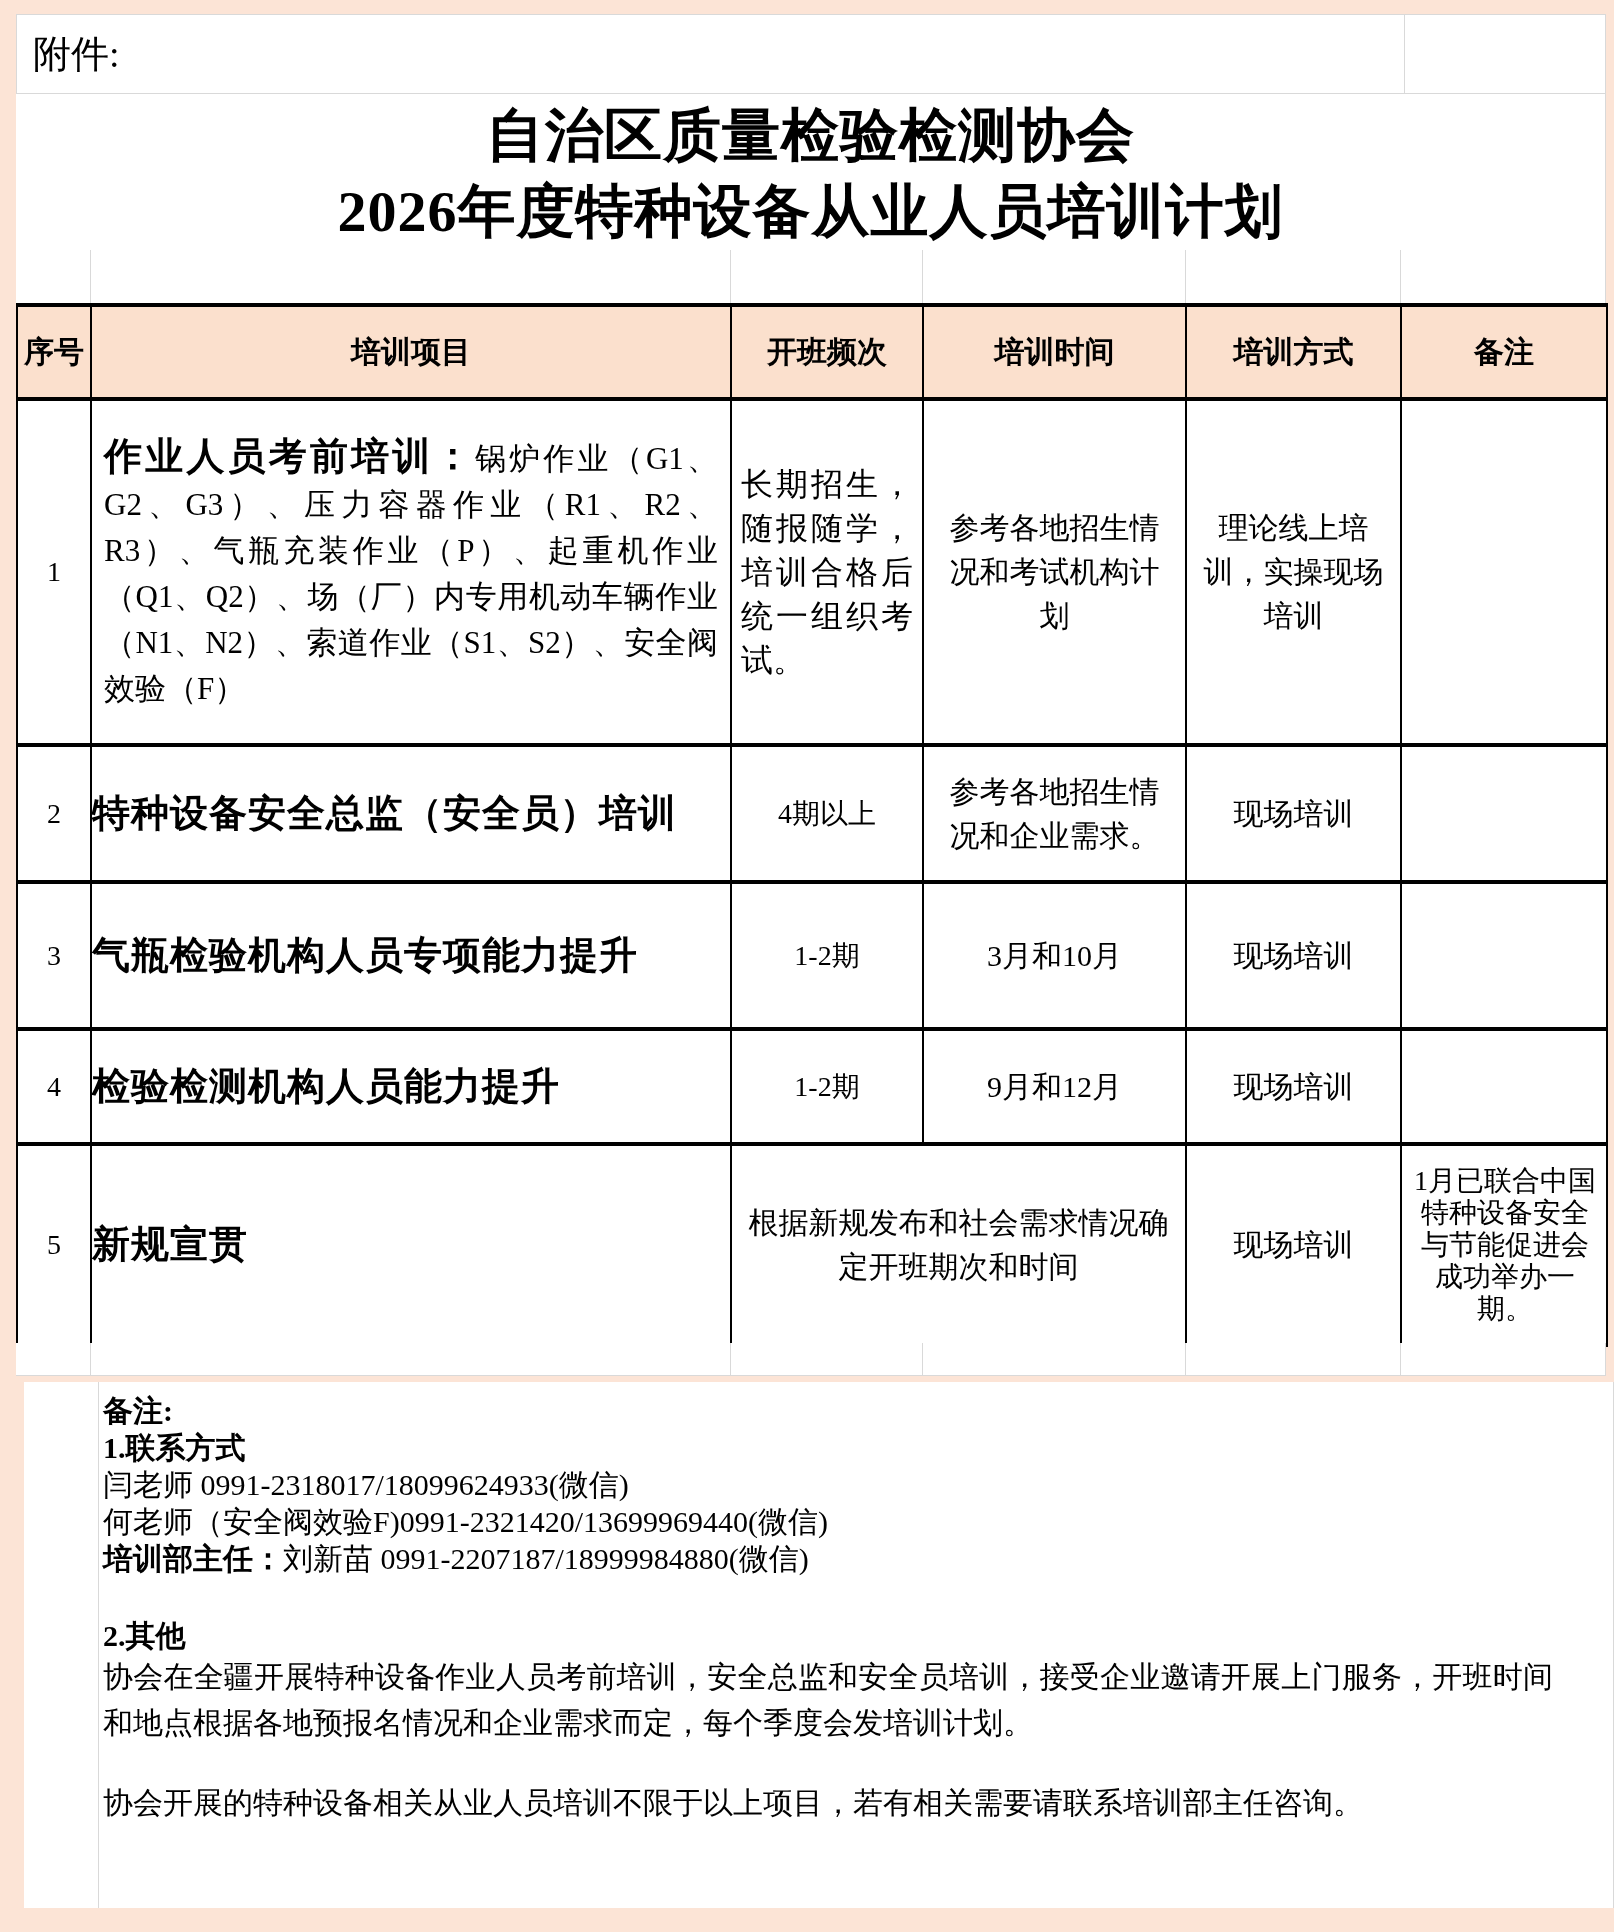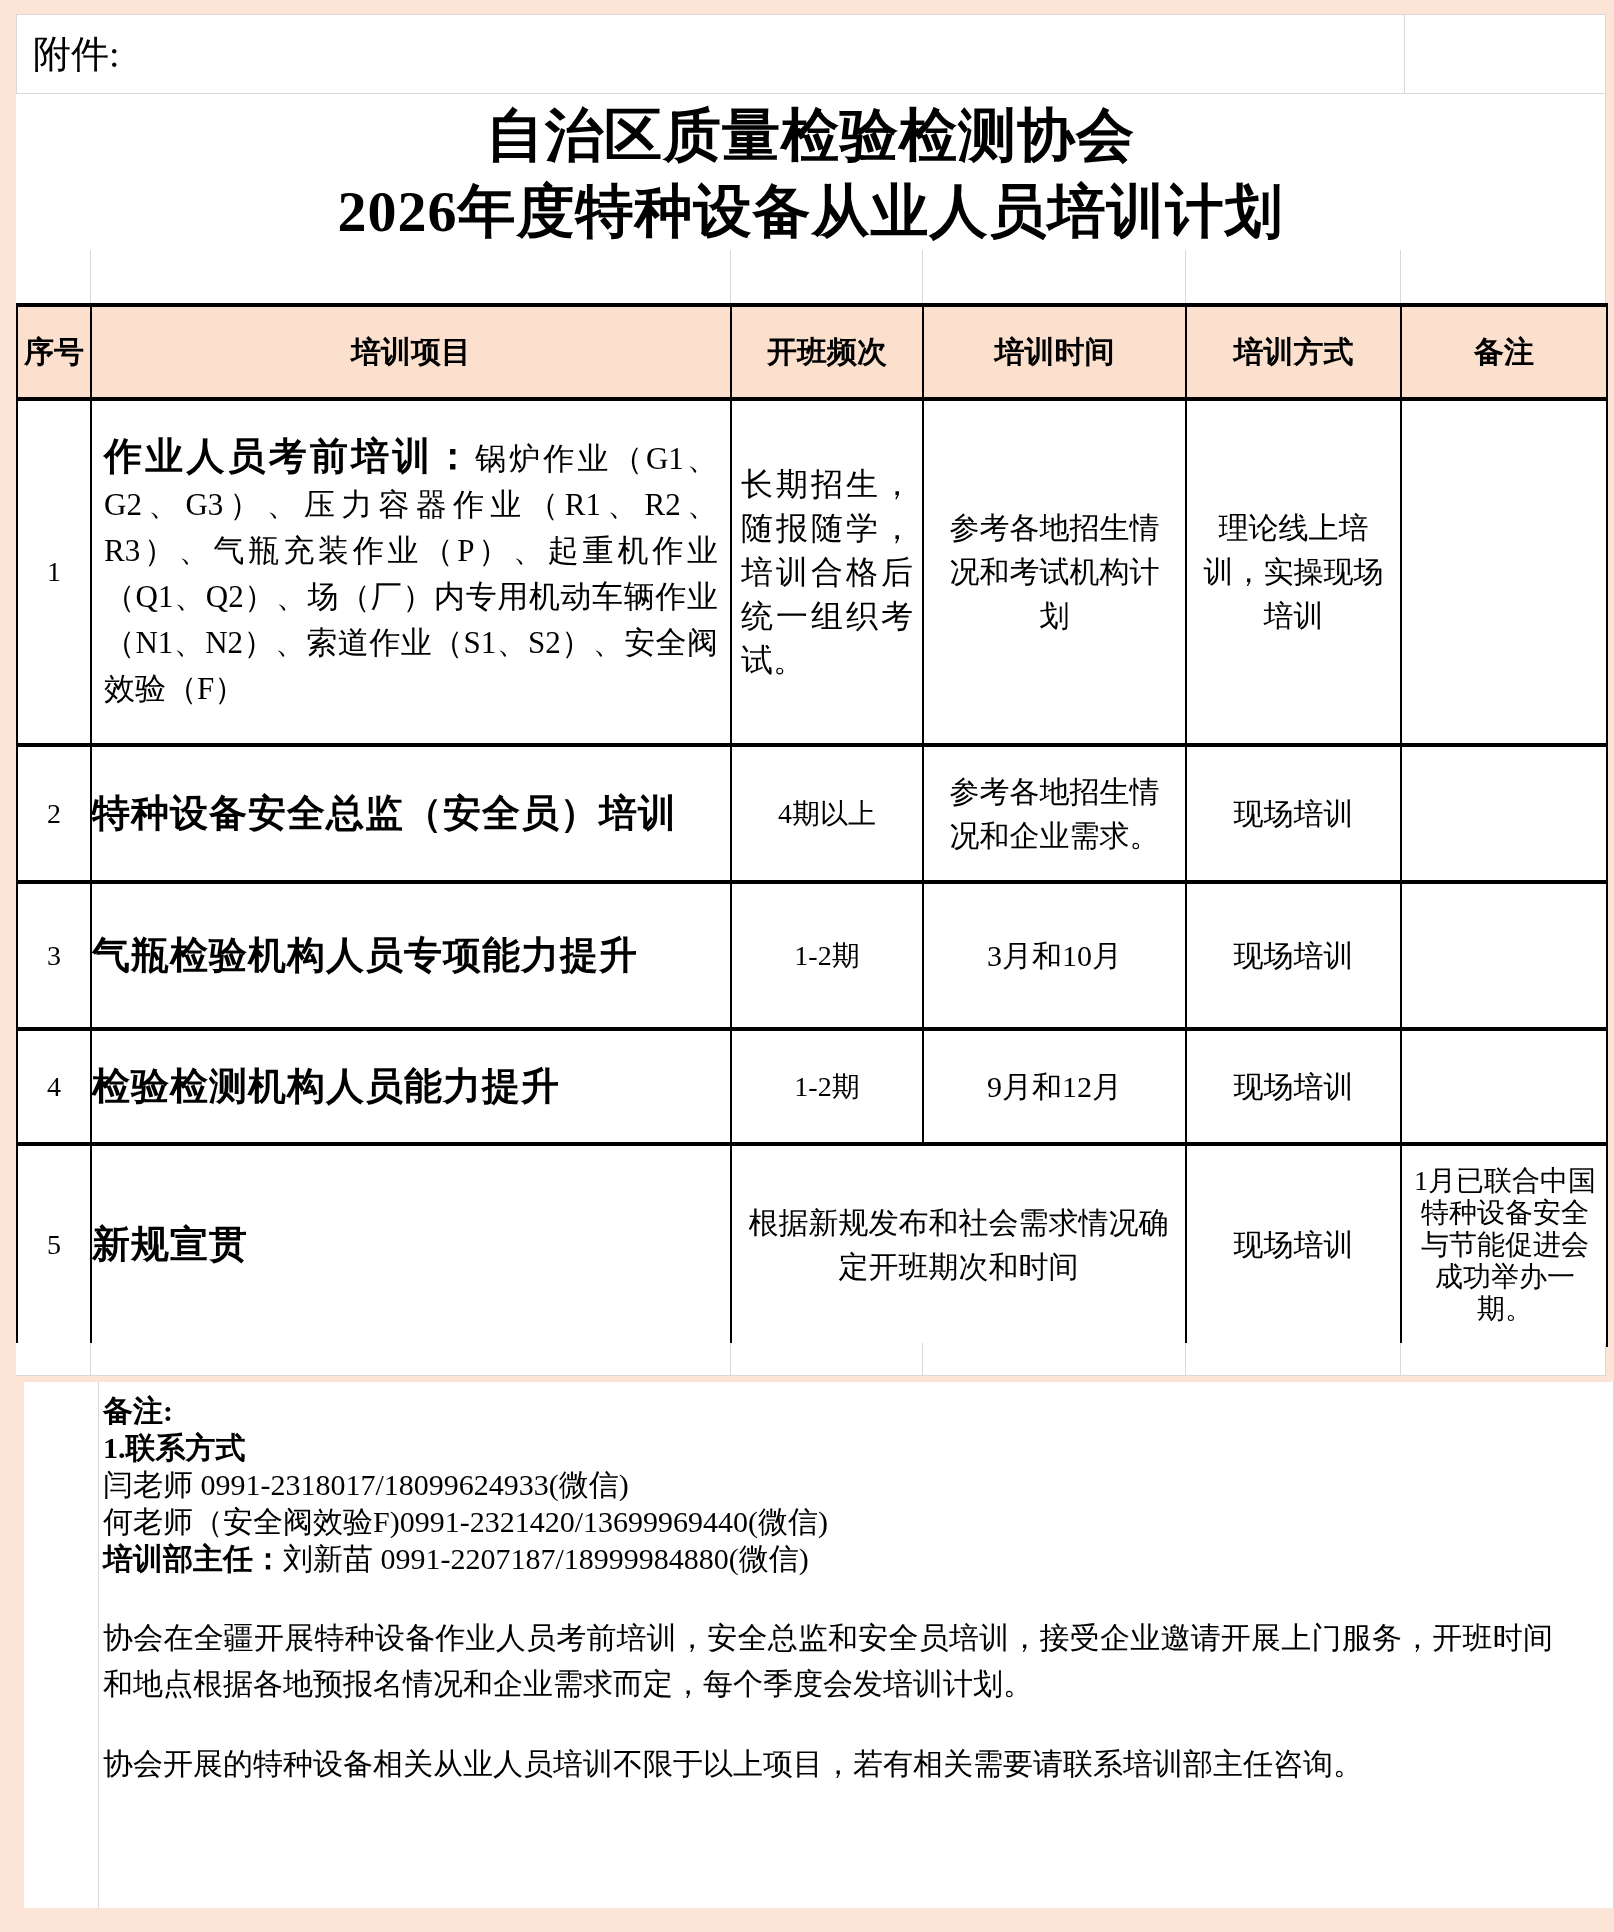--- a/index.html
+++ b/index.html
@@ -50,21 +50,21 @@
   td.c-remark5 { padding:4px 6px 4px 8px; }
   .remark5-text { font-size:28px; line-height:32px; text-align:center; }
 
   
   #notes { left:24px; top:1382px; width:1590px; height:526px; border-right:1px solid #d9d9d9; }
   #notes .inner { position:relative; height:100%; padding:10px 60px 0 79px; }
   #notes .colline { position:absolute; left:74px; top:0; bottom:0; width:1px; background:#d9d9d9; }
   .note-line { font-size:30px; line-height:37px; }
   .note-bold { font-weight:bold; }
   .note-gap { height:40px; }
-  .note-para { font-size:30px; line-height:46px; text-align:justify;font-family:Liberation Mono, monospace; }
+  .note-para { font-size:30px; line-height:46px; text-align:justify; }
 </style>
 </head>
 <body>
 
 <div id="page">
 
   <div class="white" id="attach-cell">
     <div class="txt">附件:</div>
   </div>
   <div class="white" id="attach-cell2"></div>
@@ -160,19 +160,20 @@
 
   <div class="white" id="notes">
     <div class="inner">
       <div class="colline"></div>
       <div class="note-line note-bold">备注:</div>
       <div class="note-line note-bold">1.联系方式</div>
       <div class="note-line">闫老师 0991-2318017/18099624933(微信)</div>
       <div class="note-line">何老师（安全阀效验F)0991-2321420/13699969440(微信)</div>
       <div class="note-line"><span class="note-bold">培训部主任：</span><span>刘新苗 0991-2207187/18999984880(微信)</span></div>
       <div class="note-gap"></div>
+      <div class="note-line note-bold">2.其他</div>
       <div class="note-para">协会在全疆开展特种设备作业人员考前培训，安全总监和安全员培训，接受企业邀请开展上门服务，开班时间和地点根据各地预报名情况和企业需求而定，每个季度会发培训计划。</div>
       <div class="note-gap" style="height:34px"></div>
       <div class="note-para">协会开展的特种设备相关从业人员培训不限于以上项目，若有相关需要请联系培训部主任咨询。</div>
     </div>
   </div>
 
 </div>
 
 </body></html>

